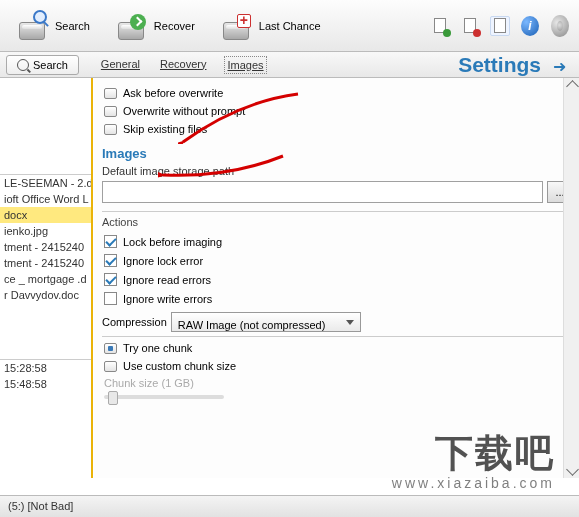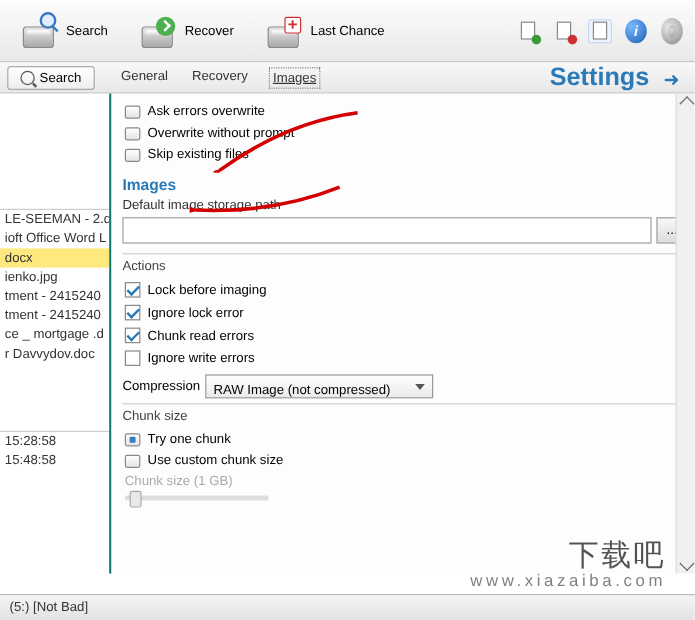--- a/index.html
+++ b/index.html
@@ -20,26 +20,26 @@
 .sm-doc{width:12px;height:15px;background:#fff;border:1px solid #888;position:relative}
 .sm-badge{width:8px;height:8px;border-radius:50%;position:absolute;bottom:-2px;right:-2px}
 .info-i{width:20px;height:20px;border-radius:50%;background:radial-gradient(circle at 30% 30%,#7bb8ff,#1a5fb4);display:flex;align-items:center;justify-content:center;color:#fff;font-weight:bold;font-style:italic;font-size:12px}
 .gear{width:22px;height:22px;border-radius:50%;background:radial-gradient(circle at 35% 35%,#e8e8e8,#888);position:relative}
 .gear::before{content:"";position:absolute;inset:6px;border-radius:50%;background:radial-gradient(circle at 40% 40%,#ddd,#999)}
 .sub-bar{height:26px;background:linear-gradient(#f8f8f8,#e8e8e8);border-bottom:1px solid #bbb;display:flex;align-items:center}
 .tab-search{display:flex;align-items:center;gap:4px;padding:3px 10px;border:1px solid #aaa;border-radius:3px;background:linear-gradient(#fff,#eee);margin-left:6px}
 .tab-search .smag{width:12px;height:12px;border:1.5px solid #555;border-radius:50%;position:relative}
 .tab-search .smag::after{content:"";position:absolute;width:4px;height:1.5px;background:#555;transform:rotate(45deg);bottom:-2px;right:-3px}
 .set-tabs{display:flex;gap:16px;margin-left:20px}
-.set-tab{color:#333;padding:2px}
+.set-tab{color:#333;text-decoration:underline;padding:2px}
 .set-tab.sel{border:1px dotted #888;text-decoration:underline}
 .settings-title{margin-left:auto;margin-right:12px;color:#2a7ab8;font-size:21px;font-weight:bold}
 .arrow-r{width:16px;height:16px;margin-right:10px;color:#2a7ab8;font-size:16px}
 .body-row{display:flex;height:400px}
-.left-col{width:93px;border-right:2px solid #0f766e;background:#fff;overflow:hidden}
+.left-col{width:93px;border-right:2px solid #eab308;background:#fff;overflow:hidden}
 .gap{height:96px}
 .file-item{padding:2px 4px;white-space:nowrap;overflow:hidden;color:#333}
 .file-item.hl{background:#ffe97f}
 .time-row{padding:2px 4px;white-space:nowrap;color:#333}
 .panel{flex:1;background:#fdfdfd;border-left:1px solid #fff;position:relative;overflow:hidden}
 .panel-inner{padding:6px 6px 6px 8px;height:100%;overflow:hidden}
 .scroll-vis{position:absolute;right:0;top:0;bottom:0;width:16px;background:#f0f0f0;border-left:1px solid #ddd}
 .scroll-vis::before{content:"";position:absolute;top:4px;left:4px;width:8px;height:8px;border-left:1.5px solid #666;border-top:1.5px solid #666;transform:rotate(45deg)}
 .scroll-vis::after{content:"";position:absolute;bottom:4px;left:4px;width:8px;height:8px;border-right:1.5px solid #666;border-bottom:1.5px solid #666;transform:rotate(45deg)}
 .opt{display:flex;align-items:center;gap:6px;padding:3px 2px}
@@ -58,21 +58,21 @@
 .combo{border:1px solid #999;background:linear-gradient(#fff,#eaeaea);height:20px;display:flex;align-items:flex-end;padding:0 18px 0 6px;position:relative;min-width:190px}
 .combo::after{content:"";position:absolute;right:6px;top:7px;border-left:4px solid transparent;border-right:4px solid transparent;border-top:5px solid #555}
 .disabled{color:#aaa}
 .slider{height:4px;background:#ddd;border-radius:2px;margin:6px 2px 0;width:120px;position:relative}
 .slider::before{content:"";position:absolute;left:4px;top:-4px;width:8px;height:12px;background:#e8e8e8;border:1px solid #aaa;border-radius:2px}
 .status{position:absolute;bottom:0;left:0;right:0;height:22px;background:linear-gradient(#f4f4f4,#e2e2e2);border-top:1px solid #bbb;padding:4px 8px;color:#333}
 .red-arrow{position:absolute;pointer-events:none;z-index:50}
 .ra1{top:92px;left:178px;width:130px;height:52px}
 .ra2{top:150px;left:158px;width:130px;height:30px}
 .watermark{position:absolute;right:24px;bottom:26px;opacity:0.75;font-family:"SimHei","Microsoft YaHei",sans-serif;text-align:right;pointer-events:none}
-.wm1{font-size:25px;font-weight:normal;color:#1a1a1a;letter-spacing:2px}
+.wm1{font-size:38px;font-weight:bold;color:#1a1a1a;letter-spacing:2px}
 .wm2{font-size:14px;color:#555;letter-spacing:3px;margin-top:-4px}
 </style>
 </head>
 <body>
 
 <div class="toolbar">
   <div class="tb-btn">
     <div class="tb-icon">
         <div class="disk"></div>
         <div class="mag"></div>
@@ -143,21 +143,21 @@
     <div style="border-top:1px solid #ccc"></div>
     <div class="time-row">15:28:58</div>
     <div class="time-row hl">15:48:58</div>
   </div>
 
   <div class="panel">
     <div class="scroll-vis"></div>
     <div class="panel-inner">
       <div class="opt">
           <div class="radio"></div>
-          <span>Ask errors overwrite</span>
+          <span>Ask before overwrite</span>
         </div>
       <div class="opt">
           <div class="radio"></div>
           <span>Overwrite without prompt</span>
         </div>
       <div class="opt">
           <div class="radio"></div>
           <span>Skip existing files</span>
         </div>
 
@@ -173,36 +173,35 @@
         <div class="opt">
             <div class="chk on"></div>
             <span>Lock before imaging</span>
           </div>
         <div class="opt">
             <div class="chk on"></div>
             <span>Ignore lock error</span>
           </div>
         <div class="opt">
             <div class="chk on"></div>
-            <span>Chunk read errors</span>
+            <span>Ignore read errors</span>
           </div>
         <div class="opt">
             <div class="chk"></div>
             <span>Ignore write errors</span>
           </div>
         <div class="comp-row">
           <span>Compression</span>
           <div class="combo">
               <span>RAW Image (not compressed)</span>
             </div>
         </div>
       </div>
 
       <div class="group">
-        <div class="group-title">Chunk size</div>
         <div class="opt">
             <div class="radio on"></div>
             <span>Try one chunk</span>
           </div>
         <div class="opt">
             <div class="radio"></div>
             <span>Use custom chunk size</span>
           </div>
         <div class="disabled" style="margin:2px 2px 0">Chunk size (1 GB)</div>
         <div class="slider"></div>

